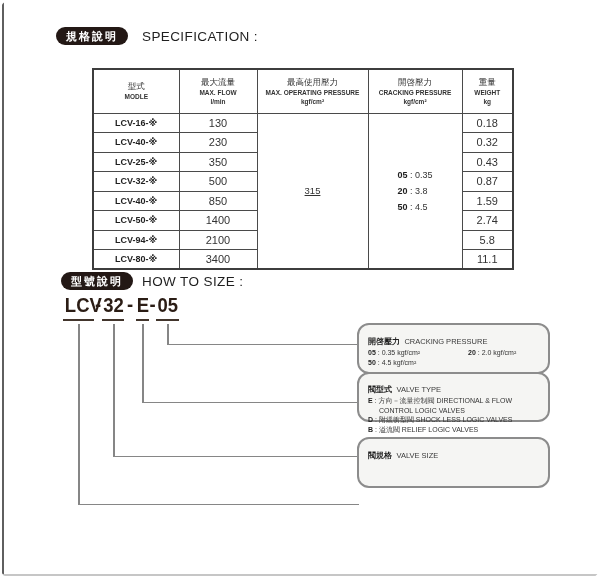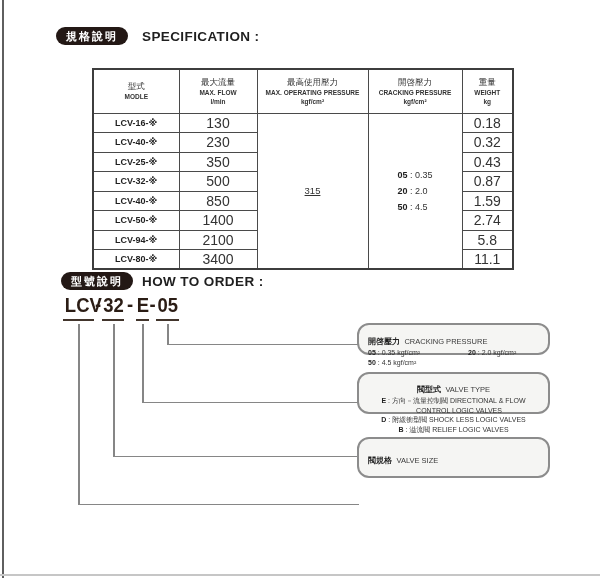--- a/index.html
+++ b/index.html
@@ -1,41 +1,41 @@
 <!DOCTYPE html>
 <html><head>
 <meta charset="utf-8">
 <style>
   html,body{margin:0;padding:0;background:#fff;}
   .page{position:relative;width:600px;height:578px;background:#ffffff;overflow:hidden;
-        font-family:"Liberation Sans","DejaVu Sans",sans-serif;color:#222;}
+        font-family:"Liberation Sans","DejaVu Sans",sans-serif;color:#222;border-radius:11px;}
   .left-rule{position:absolute;left:2px;top:0;width:2px;height:578px;background:#5f5f5f;}
   .bottom-rule{position:absolute;left:0;top:574px;width:600px;height:2px;background:#c6c6c6;}
 
   
   .badge{position:absolute;background:#231815;color:#fff;border-radius:10px;
          font-size:11px;font-weight:bold;letter-spacing:2px;height:18px;line-height:18px;
          padding:0 10px;}
-  .sec-title{position:absolute;font-size:13.5px;font-weight:bold;color:#1f1f1f;letter-spacing:.4px;}
+  .sec-title{position:absolute;font-size:13.5px;font-weight:normal;color:#1f1f1f;letter-spacing:.4px;}
   .badge1{left:56px;top:27px;}
   .title1{left:142px;top:29px;}
   .badge2{left:61px;top:272px;}
   .title2{left:142px;top:274px;}
 
   
   .spec-table{position:absolute;left:92px;top:68px;border-collapse:collapse;
               border:2px solid #3d3d3d;table-layout:fixed;width:420px;}
   .spec-table td{border:1px solid #4a4a4a;text-align:center;vertical-align:middle;padding:0;}
   .spec-table tr.hdr{height:44px;}
   .spec-table tr.r{height:19.5px;margin-top:38px;}
   .h-zh{font-size:8.5px;color:#333;line-height:11px;}
   .h-en{font-size:6.5px;font-weight:bold;color:#333;line-height:9px;}
   .h-unit{font-size:6.5px;font-weight:bold;color:#333;line-height:9px;}
   .c-model{font-size:9px;font-weight:bold;color:#1f1f1f;}
-  .c-num{font-size:14px;color:#333;}
+  .c-num{font-size:11px;color:#333;}
   .c-press{font-size:9.5px;color:#333;text-decoration:underline;}
   .crk-block{display:inline-block;text-align:left;font-size:9px;color:#333;line-height:16px;}
   .k{font-weight:bold;color:#1f1f1f;}
 
   
   .code{position:absolute;left:63px;top:292px;display:flex;align-items:flex-end;color:#2b1d15;}
   .seg{border-bottom:2.5px solid #42352c;padding-bottom:3px;text-align:center;}
   .seg .t,.dash{display:block;font-size:21px;font-weight:bold;line-height:23px;white-space:nowrap;
         transform:scaleX(.88);transform-origin:center bottom;}
   .dash{padding-bottom:6px;text-align:center;}
@@ -49,23 +49,23 @@
   .v2{left:142px;top:324px;width:1.5px;height:79px;}
   .h2{left:142px;top:401.5px;width:217px;height:1.5px;}
   .v3{left:113px;top:324px;width:1.5px;height:133px;}
   .h3{left:113px;top:455.5px;width:246px;height:1.5px;}
   .v4{left:78px;top:324px;width:1.5px;height:181px;}
   .h4{left:78px;top:503.5px;width:281px;height:1.5px;}
 
   
   .callout{position:absolute;left:357px;width:193px;border:2px solid #8c8c8c;border-radius:12px;
            background:#f5f5f3;box-sizing:border-box;padding:5px 9px;}
-  .box1{top:323px;height:32px;}
-  .box2{top:372px;height:42px;padding-top:4px;text-align:center;}
-  .box3{top:437px;height:41px;display:flex;align-items:center;}
+  .box1{top:323px;height:51px;}
+  .box2{top:372px;height:50px;padding-top:4px;}
+  .box3{top:437px;height:51px;display:flex;}
   .box4{top:484px;height:42px;display:flex;align-items:center;}
   .co-title .zh{font-size:8px;font-weight:bold;color:#1f1f1f;}
   .co-title .en{font-size:7.5px;color:#3a3a3a;}
   .co-line{font-size:7px;color:#333;line-height:9.5px;}
   .co-grid{display:grid;grid-template-columns:100px auto;}
   .indent{padding-left:11px;}
 </style>
 </head>
 <body>
 
@@ -110,21 +110,21 @@
         <div class="h-en">WEIGHT</div>
         <div class="h-unit">kg</div>
       </td>
     </tr>
     <tr class="r">
       <td class="c-model">LCV-16-※</td>
       <td class="c-num">130</td>
       <td class="c-press" rowspan="8">315</td>
       <td rowspan="8">
         <span class="crk-block"><span class="k">05</span><span> : 0.35</span><br>
-        <span class="k">20</span><span> : 2.0</span><br>
+        <span class="k">20</span><span> : 3.8</span><br>
         <span class="k">50</span><span> : 4.5</span></span>
       </td>
       <td class="c-num">0.18</td>
     </tr>
     <tr class="r">
       <td class="c-model">LCV-40-※</td>
       <td class="c-num">230</td>
       <td class="c-num">0.32</td>
     </tr>
     <tr class="r">
@@ -154,21 +154,21 @@
     </tr>
     <tr class="r">
       <td class="c-model">LCV-80-※</td>
       <td class="c-num">3400</td>
       <td class="c-num">11.1</td>
     </tr>
   </tbody>
     </table>
 
   <div class="badge badge2">型號說明</div>
-  <div class="sec-title title2">HOW TO ORDER :</div>
+  <div class="sec-title title2">HOW TO SIZE :</div>
 
   <div class="code">
     <span class="seg w-lcv">
         <span class="t">LCV</span>
       </span>
     <span class="dash g1">-</span>
     <span class="seg w-32">
         <span class="t">32</span>
       </span>
     <span class="dash g2">-</span>

